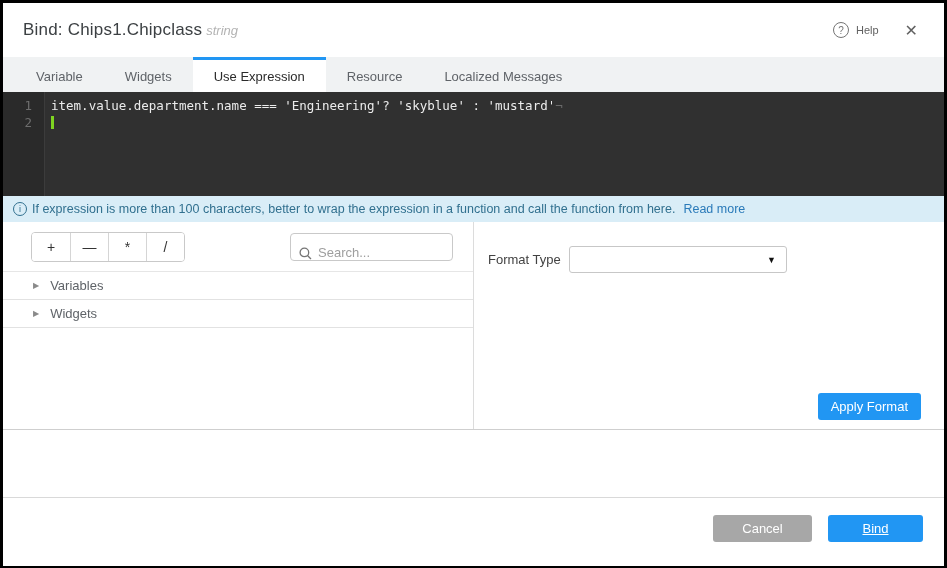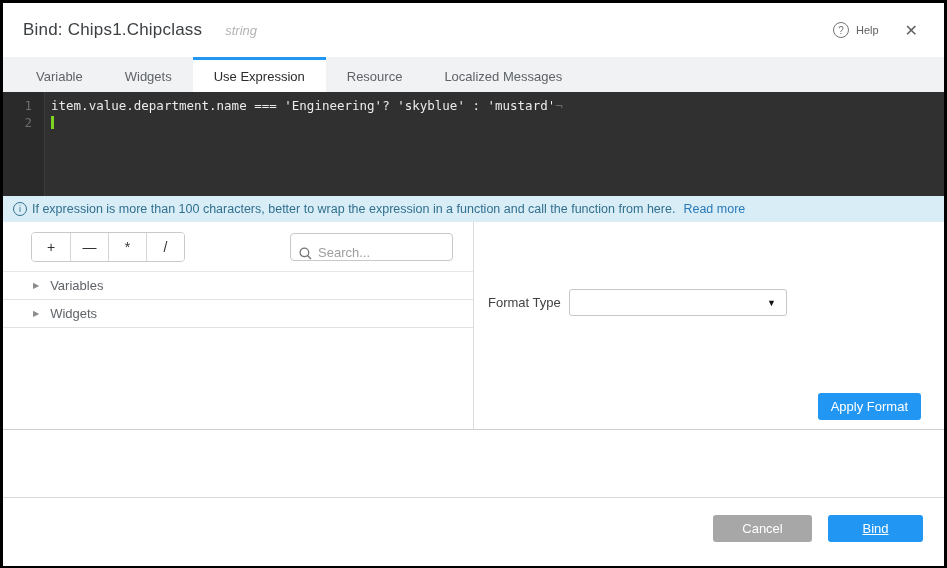--- a/index.html
+++ b/index.html
@@ -21,21 +21,21 @@
   
   .header {
     height: 54px;
     background: #fff;
     display: flex;
     align-items: center;
     padding: 0 22px 0 20px;
     flex: 0 0 auto;
   }
   .title { font-size: 17px; font-weight: 500; color: #3c4043; letter-spacing: .2px; }
-  .type-label { font-size: 13px; font-style: italic; color: #b3b3b3; margin-left: 23px; }
+  .type-label { font-size: 13px; font-style: italic; color: #b3b3b3; margin-left: 4px; }
   .header-right { margin-left: auto; display: flex; align-items: center; gap: 14px; }
   .help-wrap { display: flex; align-items: center; gap: 7px; cursor: pointer; }
   .help-circle {
     width: 16px; height: 16px; border: 1.4px solid #757575; border-radius: 50%;
     display: flex; align-items: center; justify-content: center;
     font-size: 10px; color: #757575; font-weight: 500;
   }
   .help-text { font-size: 11px; color: #616161; }
   .close-x { font-size: 16px; color: #616161; cursor: pointer; padding: 2px 4px; margin-left: 8px; }
 
@@ -168,21 +168,21 @@
     height: 28px;
     display: flex; align-items: center;
     padding-left: 30px;
     gap: 11px;
     border-bottom: 1px solid #e2e2e2;
     cursor: pointer;
   }
   .tree-arrow { font-size: 8px; color: #8a8a8a; }
   .tree-label { font-size: 13px; color: #5f6368; }
 
-  .right-panel { flex: 1; position: relative; padding: 24px 13px 0 14px; margin-top: 43px; }
+  .right-panel { flex: 1; position: relative; padding: 24px 13px 0 14px; }
   .format-row { display: flex; align-items: center; }
   .format-label { font-size: 13px; color: #424242; width: 81px; flex: 0 0 auto; }
   .dropdown {
     width: 218px; height: 27px;
     border: 1px solid #c7c7c7;
     border-radius: 3px;
     background: #fff;
     display: flex; align-items: center;
     padding: 0 10px;
     cursor: pointer;

